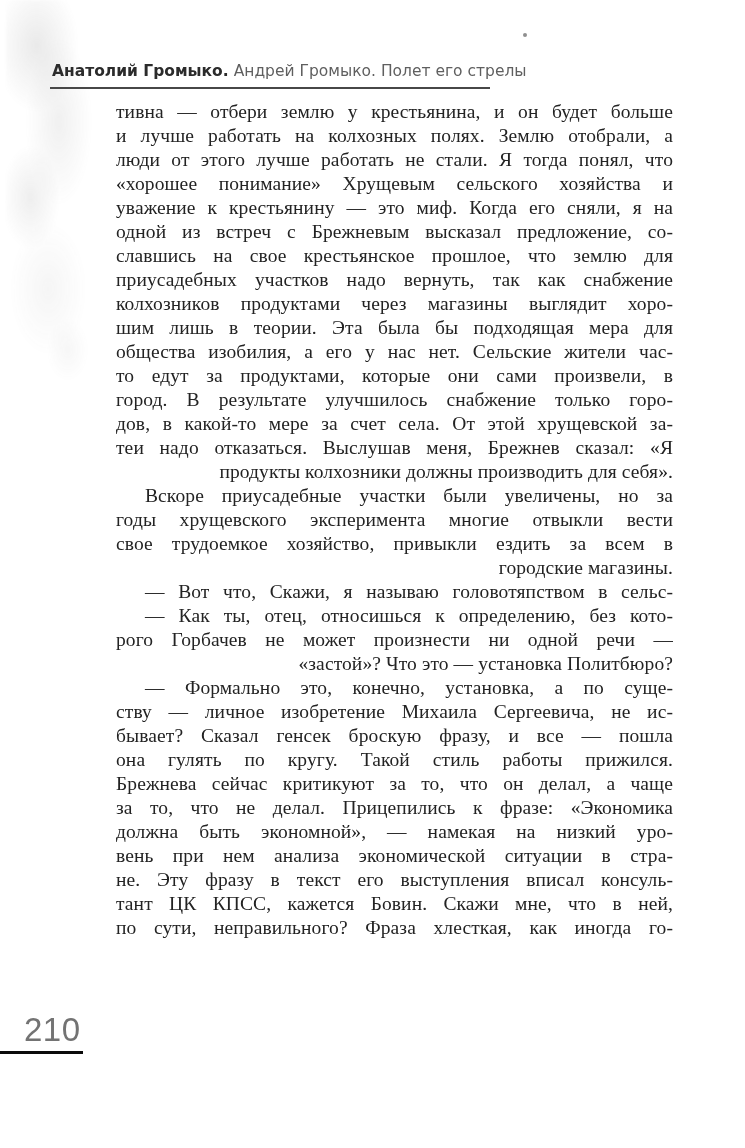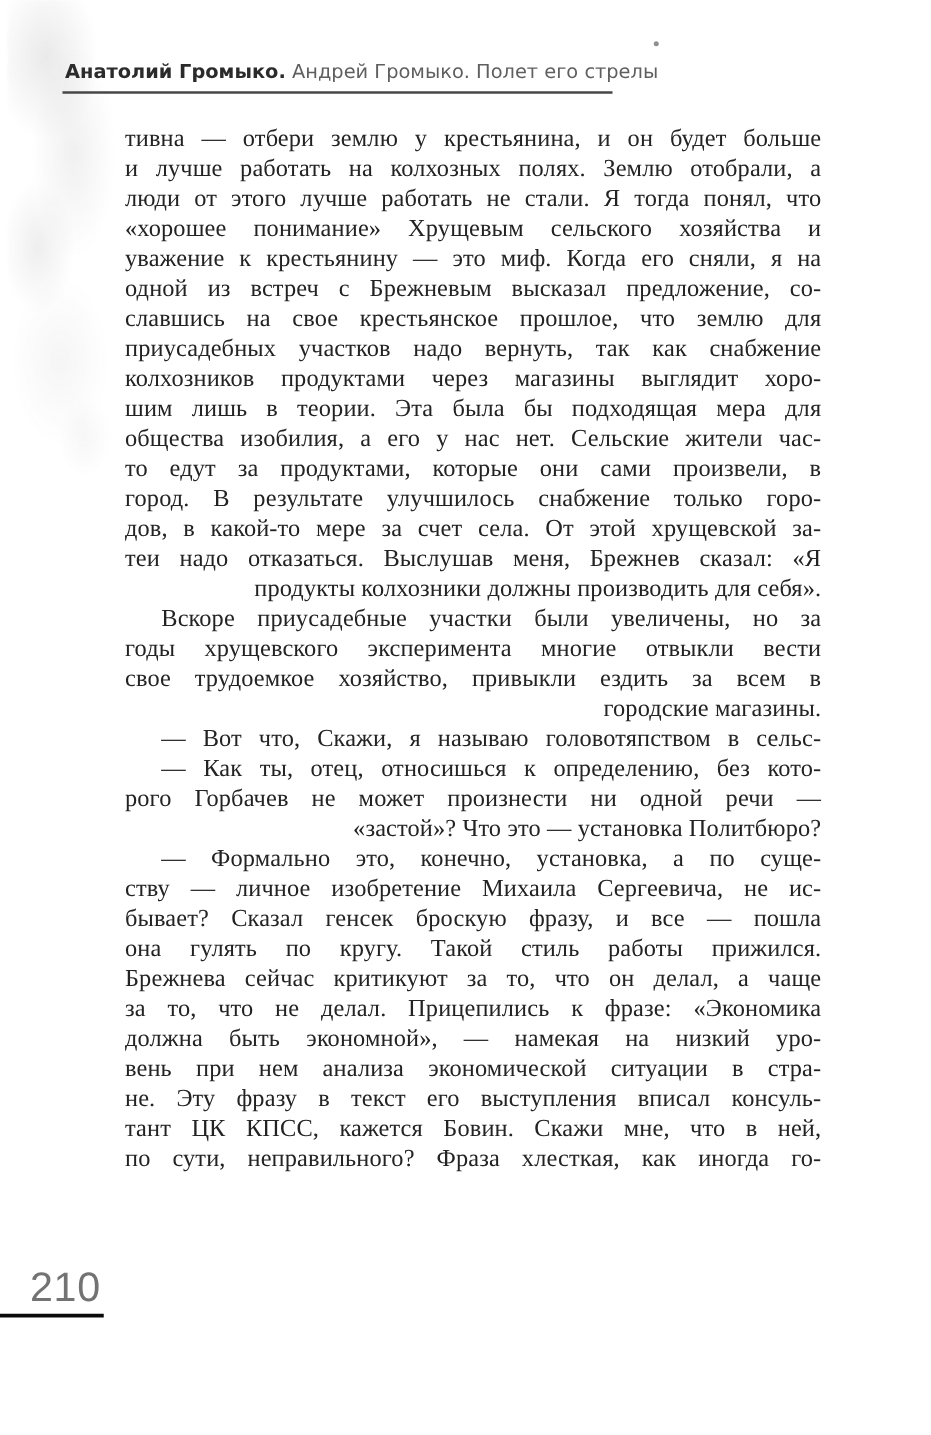--- a/index.html
+++ b/index.html
@@ -24,31 +24,31 @@
       radial-gradient(55px 95px at 48% 76%, rgba(90,90,90,0.06), transparent 70%),
       radial-gradient(30px 45px at 70% 92%, rgba(90,90,90,0.05), transparent 70%);
     filter: blur(1px);
   }
   .speck {
     position: absolute; left: 523px; top: 33px;
     width: 4px; height: 4px; border-radius: 50%;
     background: #8f8f8f;
   }
   header.running-header {
-    position: absolute; left: 50px; top: 47px; width: 438px;
+    position: absolute; left: 50px; top: 61px; width: 438px;
     font-family: "DejaVu Sans", "Liberation Sans", sans-serif;
     font-size: 15.5px; line-height: 20px;
     white-space: nowrap;
     padding: 0 0 6px 2px;
     border-bottom: 2px solid #474747;
   }
   .hdr-author { font-weight: bold; color: #2b2b2b; }
   .hdr-title  { color: #5f5f5f; margin-left: 5px; }
   main.body-text {
-    position: absolute; left: 100px; top: 100px; width: 557px;
+    position: absolute; left: 116px; top: 100px; width: 557px;
     font-size: 19.5px; line-height: 24px; color: #232323;
     letter-spacing: 0.1px;
   }
   .line { height: 24px; overflow: hidden; text-align: right; }
   .line.justify { text-align: justify; text-align-last: justify; }
   .line.indent { padding-left: 29px; }
   .page-number {
     position: absolute; left: 24px; top: 1013px;
     font-family: "Liberation Sans", "DejaVu Sans", sans-serif;
     font-size: 33px; line-height: 34px; color: #737373;

